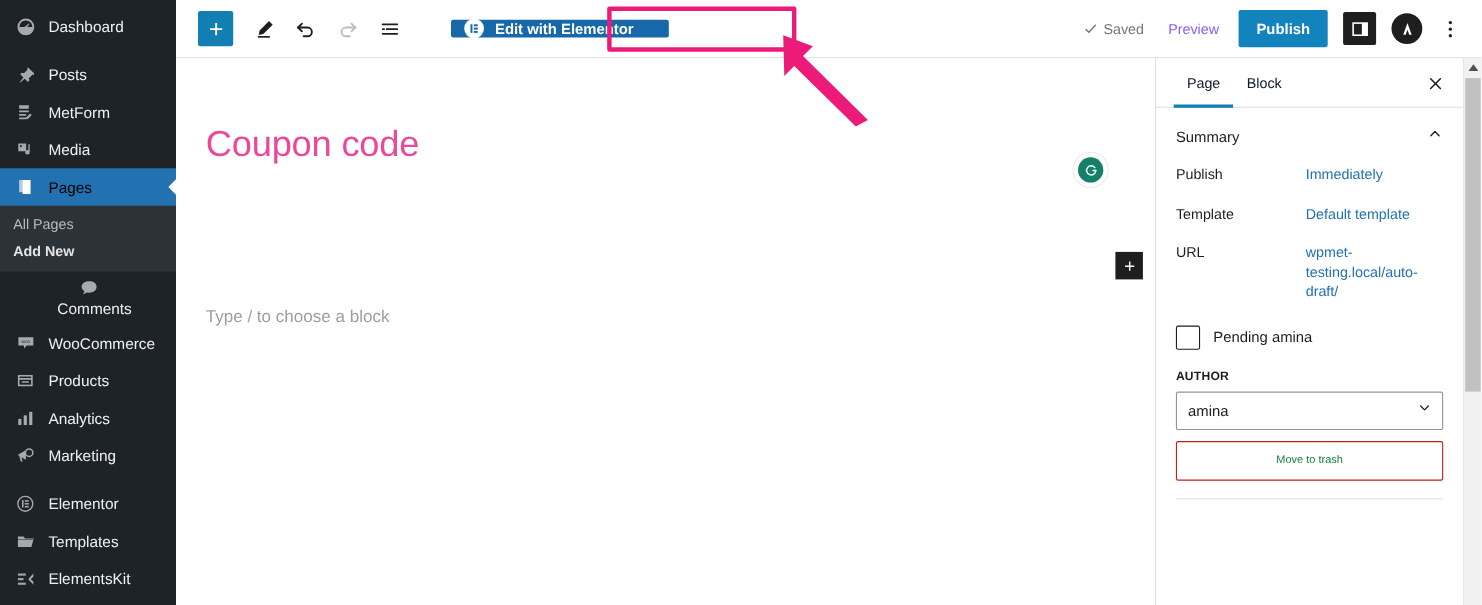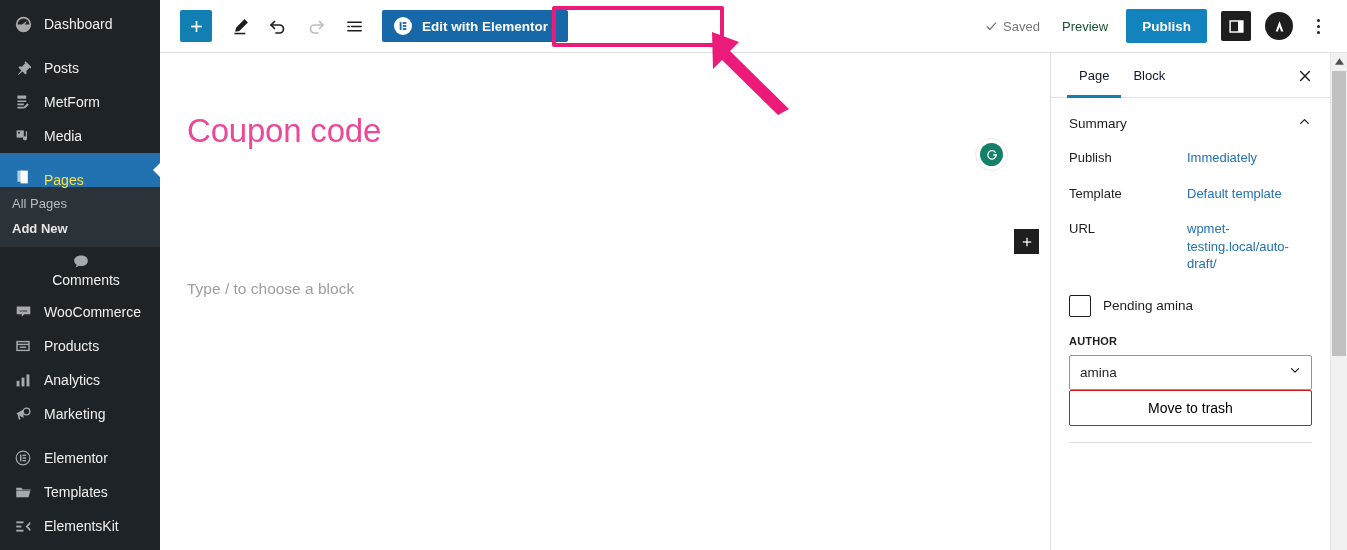--- a/index.html
+++ b/index.html
@@ -31,22 +31,21 @@
   .menu-item .mi-icon {
     width: 22px; height: 20px;
     flex: 0 0 22px;
     margin-right: 10px;
     display: flex; align-items: center; justify-content: center;
     color: #a7aaad;
   }
   .menu-item .mi-label { font-size: 14px; line-height: 1; white-space: nowrap; }
   .menu-item.current {
     background: #2271b1;
-    color: #fde047;
-    align-items: flex-end;
+    color: #000000;
   }
   .menu-item.current .mi-icon { color: #fff; }
   .menu-item.current::after {
     content: "";
     position: absolute; right: -1px; top: 50%;
     transform: translateY(-50%);
     border-style: solid;
     border-width: 8px 8px 8px 0;
     border-color: transparent #fff transparent transparent;
   }
@@ -99,29 +98,29 @@
   .icon-btn {
     width: 36px; height: 36px;
     border: none; background: transparent;
     display: flex; align-items: center; justify-content: center;
     cursor: pointer; color: #1e1e1e;
     border-radius: 2px;
   }
   .icon-btn.disabled { color: #bdbdbd; cursor: default; }
 
   .elementor-btn {
-    margin-left: 8px;
-    height: 32px;
+    margin-left: 36px;
+    height: 16px;
     background: #186fb5;
     background: #1668a8;
     color: #fff;
     border: none;
     display: flex; align-items: center;
     gap: 10px;
-    padding: 0 20px 0 12px;
+    padding: 0 32px 0 12px;
     font-size: 13.5px;
     font-weight: bold;
     cursor: pointer;
     border-radius: 2px;
     position: relative;
   }
   .elementor-badge {
     width: 18px; height: 18px;
     border-radius: 50%;
     background: #fff;
@@ -139,21 +138,21 @@
     pointer-events: none;
     z-index: 40;
   }
 
   .saved-status {
     display: flex; align-items: center; gap: 5px;
     color: #757575; font-size: 13px;
     padding: 0 8px;
   }
   .preview-link {
-    color: #14532d; font-size: 13px;
+    color: #8b5cf6; font-size: 13px;
     padding: 0 10px;
     cursor: pointer;
     text-decoration: none;
   }
   .publish-btn {
     background: #127fb3;
     background: #1283bd;
     color: #fff;
     border: none;
     height: 34px;
@@ -334,25 +333,26 @@
     cursor: pointer;
   }
   .sel-chev {
     position: absolute;
     right: 10px; top: 50%;
     transform: translateY(-50%);
     pointer-events: none;
   }
   .trash-btn {
     width: 100%;
+    margin-top: 10px;
     height: 36px;
     border: 1px solid #cc1818;
     background: #fff;
-    color: #000000;
-    font-size: 14px;
+    color: #15803d;
+    font-size: 10px;
     border-radius: 2px;
     cursor: pointer;
     font-family: "Liberation Sans", sans-serif;
   }
   .panel-divider {
     border-top: 1px solid #e0e0e0;
     margin-top: 16px;
   }
 
   

